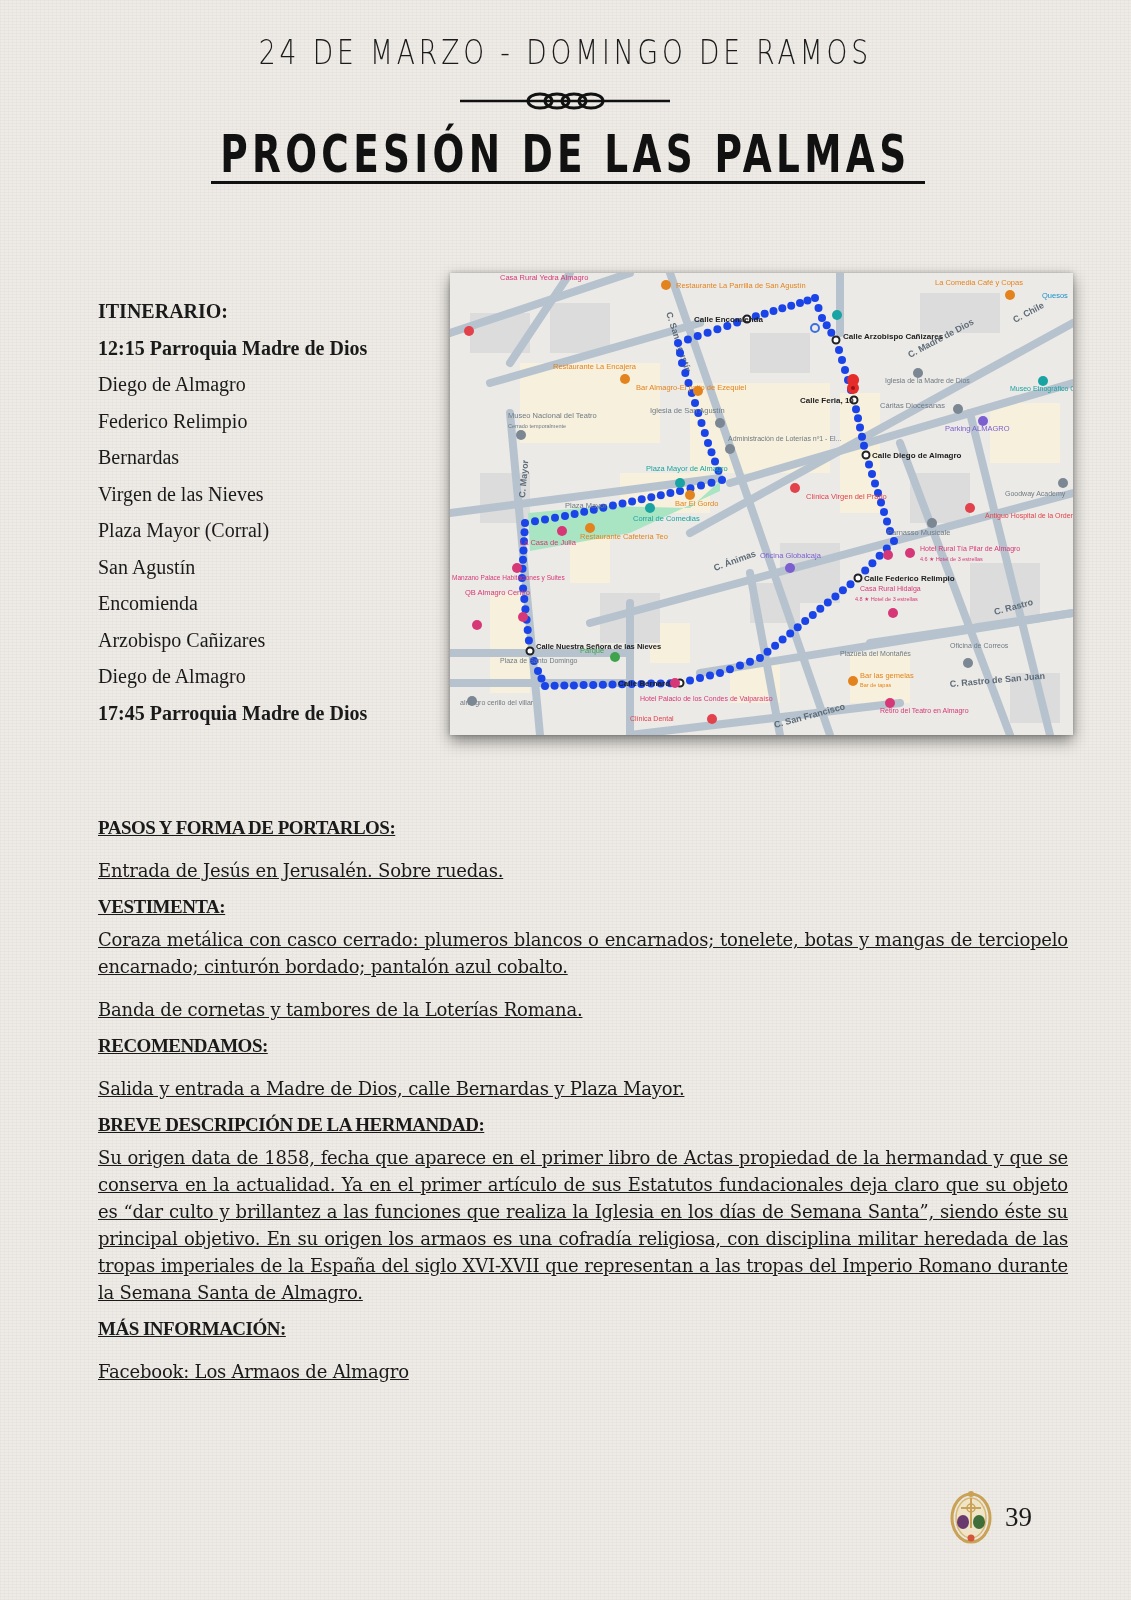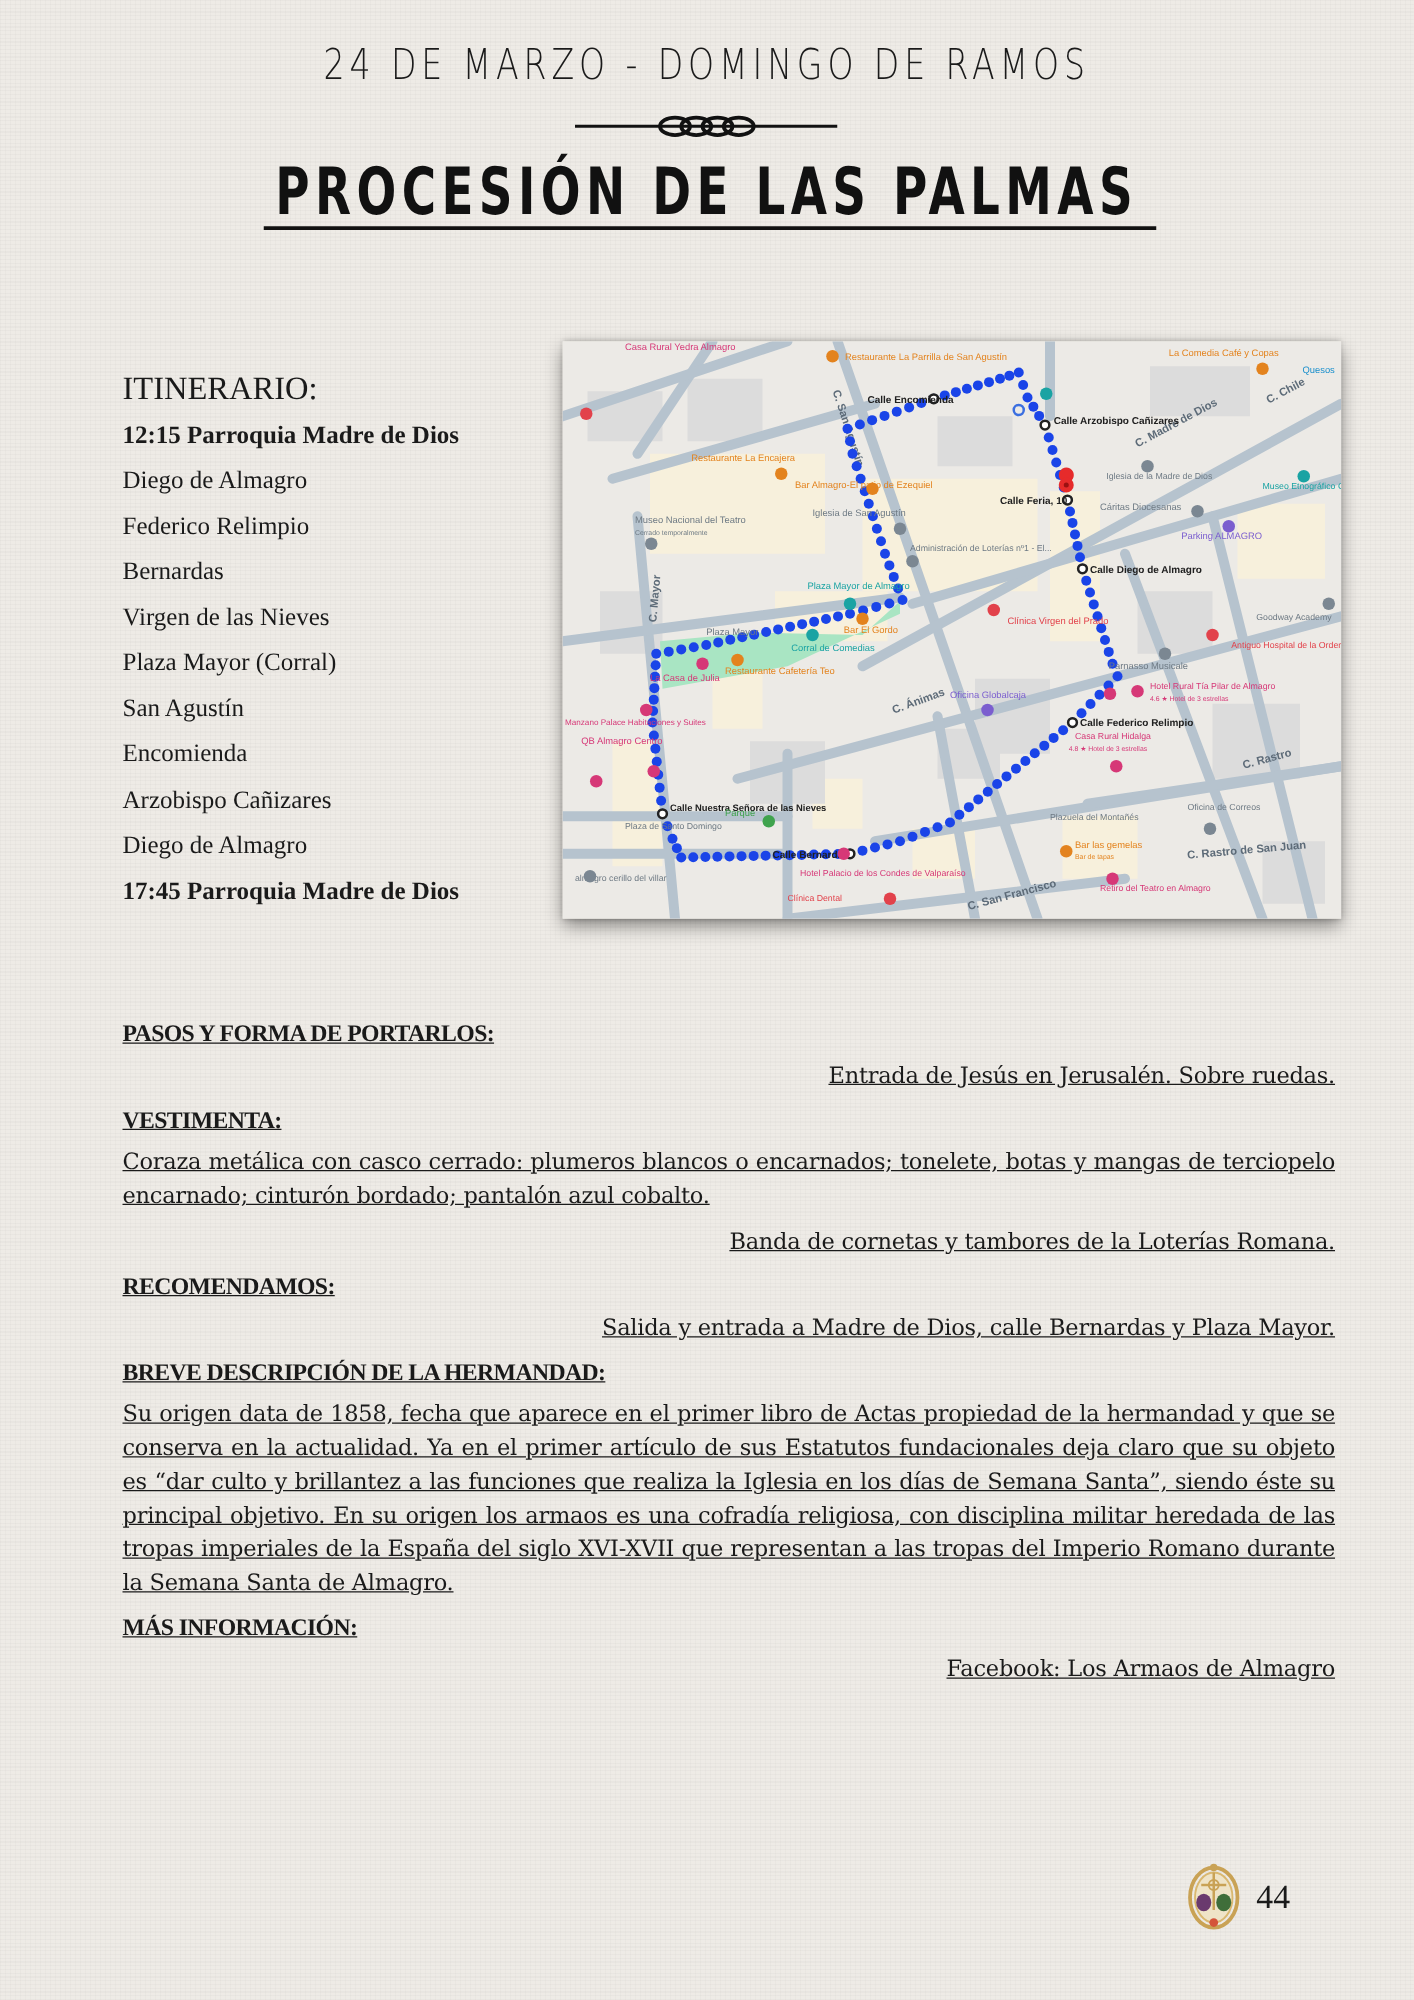--- a/index.html
+++ b/index.html
@@ -21,42 +21,42 @@
   .ornament { position: absolute; top: 88px; left: 460px; width: 210px; height: 26px; }
   .title {
     position: absolute; top: 124px; left: 0; width: 1131px; text-align: center;
     font-family: "DejaVu Sans", sans-serif; font-weight: bold;
     font-size: 52px; letter-spacing: 6px; transform: scaleX(0.72); transform-origin: 565px 0;
     color: #111;
   }
   .title-underline { position: absolute; top: 181px; left: 211px; width: 714px; height: 3px; background: #111; }
 
   .itinerary { position: absolute; top: 293px; left: 98px; }
-  .itinerary .label { font-weight: normal; font-size: 26px; line-height: 36.5px; }
+  .itinerary .label { font-weight: bold; font-size: 20px; line-height: 36.5px; }
   .itinerary .stop { font-size: 20px; line-height: 36.5px; }
   .itinerary .stop.bold { font-weight: bold; }
 
   .map-frame {
     position: absolute; top: 273px; left: 450px; width: 623px; height: 462px;
     box-shadow: 0 6px 14px rgba(0,0,0,0.45), 0 0 4px rgba(0,0,0,0.25);
     background: #f1efe9; overflow: hidden;
   }
   .map-frame svg { display: block; }
   .map-lbl { font-family: "Liberation Sans", sans-serif; }
 
   .sections { position: absolute; top: 815px; left: 98px; width: 970px; text-decoration: underline; }
   .sec-label {
     font-family: "Liberation Serif", serif; font-weight: bold; font-size: 19px;
     letter-spacing: -0.5px; margin: 0 0 6px 0; line-height: 26px;
   }
   .sec-body {
     font-family: "DejaVu Serif", serif; font-size: 18px; line-height: 27px;
     margin: 0 0 10px 0; text-align: justify; letter-spacing: -0.2px;
   }
-  .sec-body.plain { text-align: right; }
+  .sec-body.plain { text-align: left; margin-top: 16px; }
   .emblem { position: absolute; top: 1488px; left: 948px; width: 46px; height: 58px; }
   .page-number { position: absolute; top: 1502px; left: 1005px; font-size: 27px; font-family: "Liberation Serif", serif; }
 </style>
 </head>
 <body>
 
 <div>
 
   <div class="header-date">24 DE MARZO - DOMINGO DE RAMOS</div>
 
@@ -432,14 +432,14 @@
     <ellipse cx="23" cy="30" rx="19" ry="24" fill="none" stroke="#c9a255" stroke-width="3"></ellipse>
     <ellipse cx="23" cy="30" rx="15" ry="20" fill="#efe4c8" stroke="#d9b870" stroke-width="1.5"></ellipse>
     <line x1="23" y1="10" x2="23" y2="40" stroke="#c9a255" stroke-width="2"></line>
     <line x1="13" y1="20" x2="33" y2="20" stroke="#c9a255" stroke-width="2"></line>
     <circle cx="23" cy="20" r="4" fill="none" stroke="#c9a255" stroke-width="1.5"></circle>
     <ellipse cx="15" cy="34" rx="6" ry="7" fill="#6a3a6e"></ellipse>
     <ellipse cx="31" cy="34" rx="6" ry="7" fill="#3f6e3a"></ellipse>
     <circle cx="23" cy="50" r="3.5" fill="#d4553a"></circle>
     <circle cx="23" cy="6" r="3" fill="#c9a255"></circle>
   </svg>
-  <div class="page-number">44</div>
+  <div class="page-number">39</div>
 </div>
 
 </body></html>

